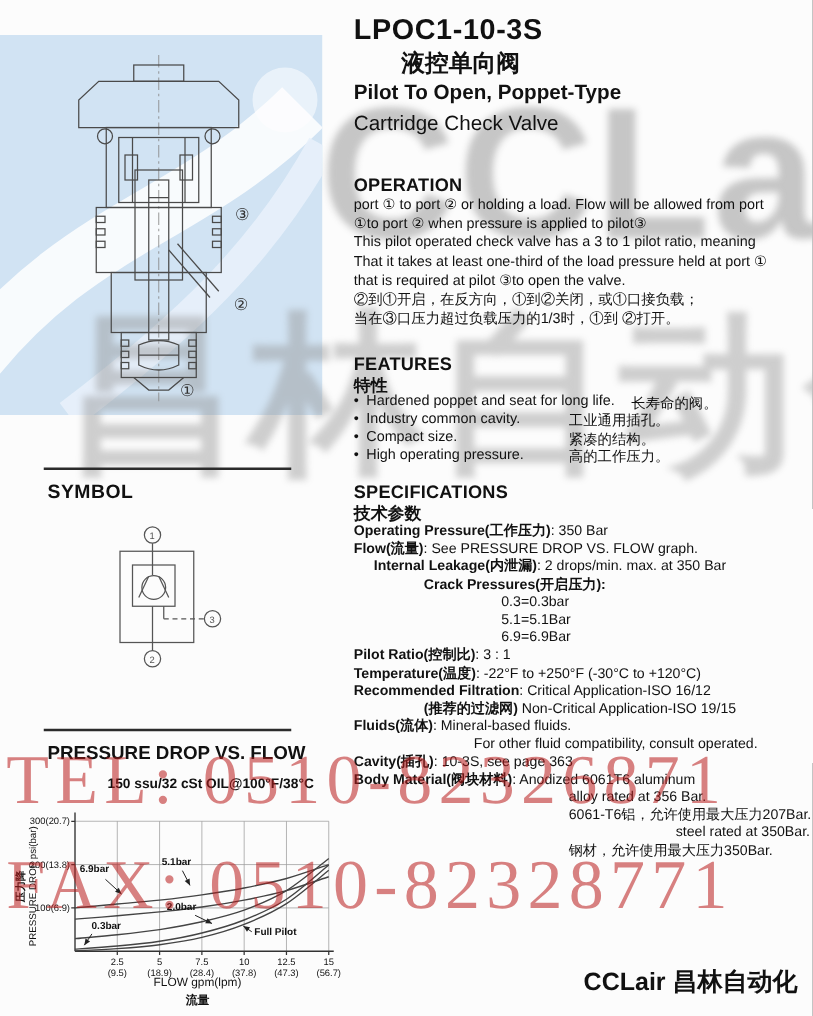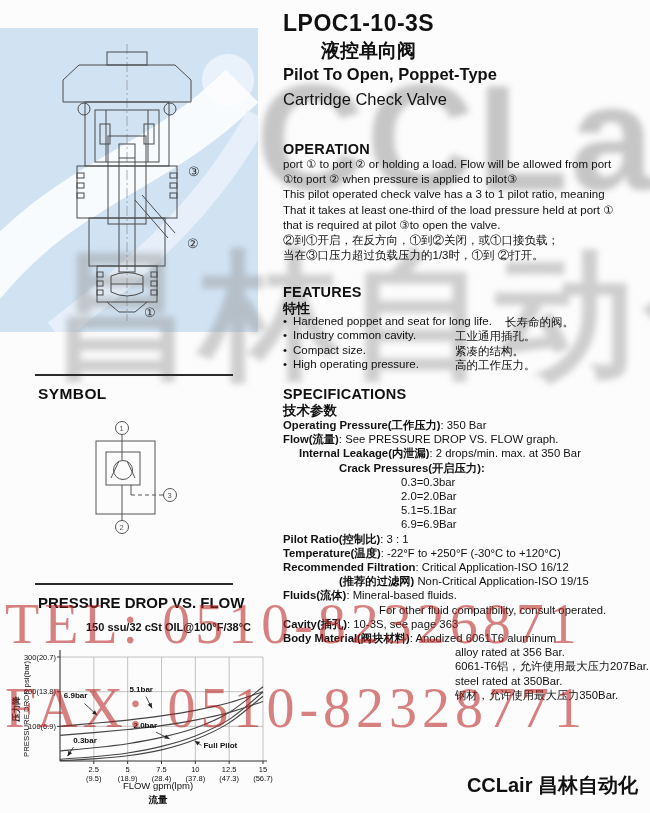--- a/index.html
+++ b/index.html
@@ -168,34 +168,33 @@
   </svg>
 
   <div class="abs sec-h" style="left:283px;top:386px;">SPECIFICATIONS</div>
   <div class="abs sec-h-zh" style="left:283px;top:402px;">技术参数</div>
   <div class="abs" id="spec-lines">
       <div class="s-line" style="padding-left: 0px;"><b>Operating Pressure(工作压力)</b>: 350 Bar</div>
       <div class="s-line" style="padding-left: 0px;"><b>Flow(流量)</b>: See PRESSURE DROP VS. FLOW graph.</div>
       <div class="s-line" style="padding-left: 16px;"><b>Internal Leakage(内泄漏)</b>: 2 drops/min. max. at 350 Bar</div>
       <div class="s-line" style="padding-left: 56px;"><b>Crack Pressures(开启压力):</b></div>
       <div class="s-line" style="padding-left: 118px;">0.3=0.3bar</div>
-      <div class="s-line" style="padding-left: 118px;">2.0=2.0Bar</div>
       <div class="s-line" style="padding-left: 118px;">5.1=5.1Bar</div>
       <div class="s-line" style="padding-left: 118px;">6.9=6.9Bar</div>
       <div class="s-line" style="padding-left: 0px;"><b>Pilot Ratio(控制比)</b>: 3 : 1</div>
       <div class="s-line" style="padding-left: 0px;"><b>Temperature(温度)</b>: -22°F to +250°F (-30°C to +120°C)</div>
       <div class="s-line" style="padding-left: 0px;"><b>Recommended Filtration</b>: Critical Application-ISO 16/12</div>
       <div class="s-line" style="padding-left: 56px;"><b>(推荐的过滤网)</b>  Non-Critical Application-ISO 19/15</div>
       <div class="s-line" style="padding-left: 0px;"><b>Fluids(流体)</b>: Mineral-based fluids.</div>
       <div class="s-line" style="padding-left: 96px;">For other fluid compatibility, consult operated.</div>
       <div class="s-line" style="padding-left: 0px;"><b>Cavity(插孔)</b>: 10-3S, see page 363</div>
       <div class="s-line" style="padding-left: 0px;"><b>Body Material(阀块材料)</b>: Anodized 6061T6 aluminum</div>
       <div class="s-line" style="padding-left: 172px;">alloy rated at 356 Bar.</div>
       <div class="s-line" style="padding-left: 172px;">6061-T6铝，允许使用最大压力207Bar.</div>
-      <div class="s-line" style="padding-left: 172px;">steel rated at 350Bar.</div>
+      <div class="s-line" style="padding-left: 172px; text-align: right;">steel rated at 350Bar.</div>
       <div class="s-line" style="padding-left: 172px;">钢材，允许使用最大压力350Bar.</div>
     </div>
 
   <div class="abs rule rule2"></div>
   <div class="abs chart-h">PRESSURE DROP VS. FLOW</div>
   <div class="abs chart-sub">150 ssu/32 cSt OIL@100°F/38°C</div>
   <svg class="abs chart-svg" id="flow-chart-svg" width="285" height="179" viewBox="0 0 285 179">
       <line x1="85.83333333333333" y1="23" x2="85.83333333333333" y2="127" stroke="#9c9c9c" stroke-width="0.6"></line>
       <line x1="85.83333333333333" y1="127" x2="85.83333333333333" y2="130" stroke="#333" stroke-width="1"></line>
       <text x="85.83333333333333" y="138" font-size="7.5" text-anchor="middle" fill="#111">2.5</text>

